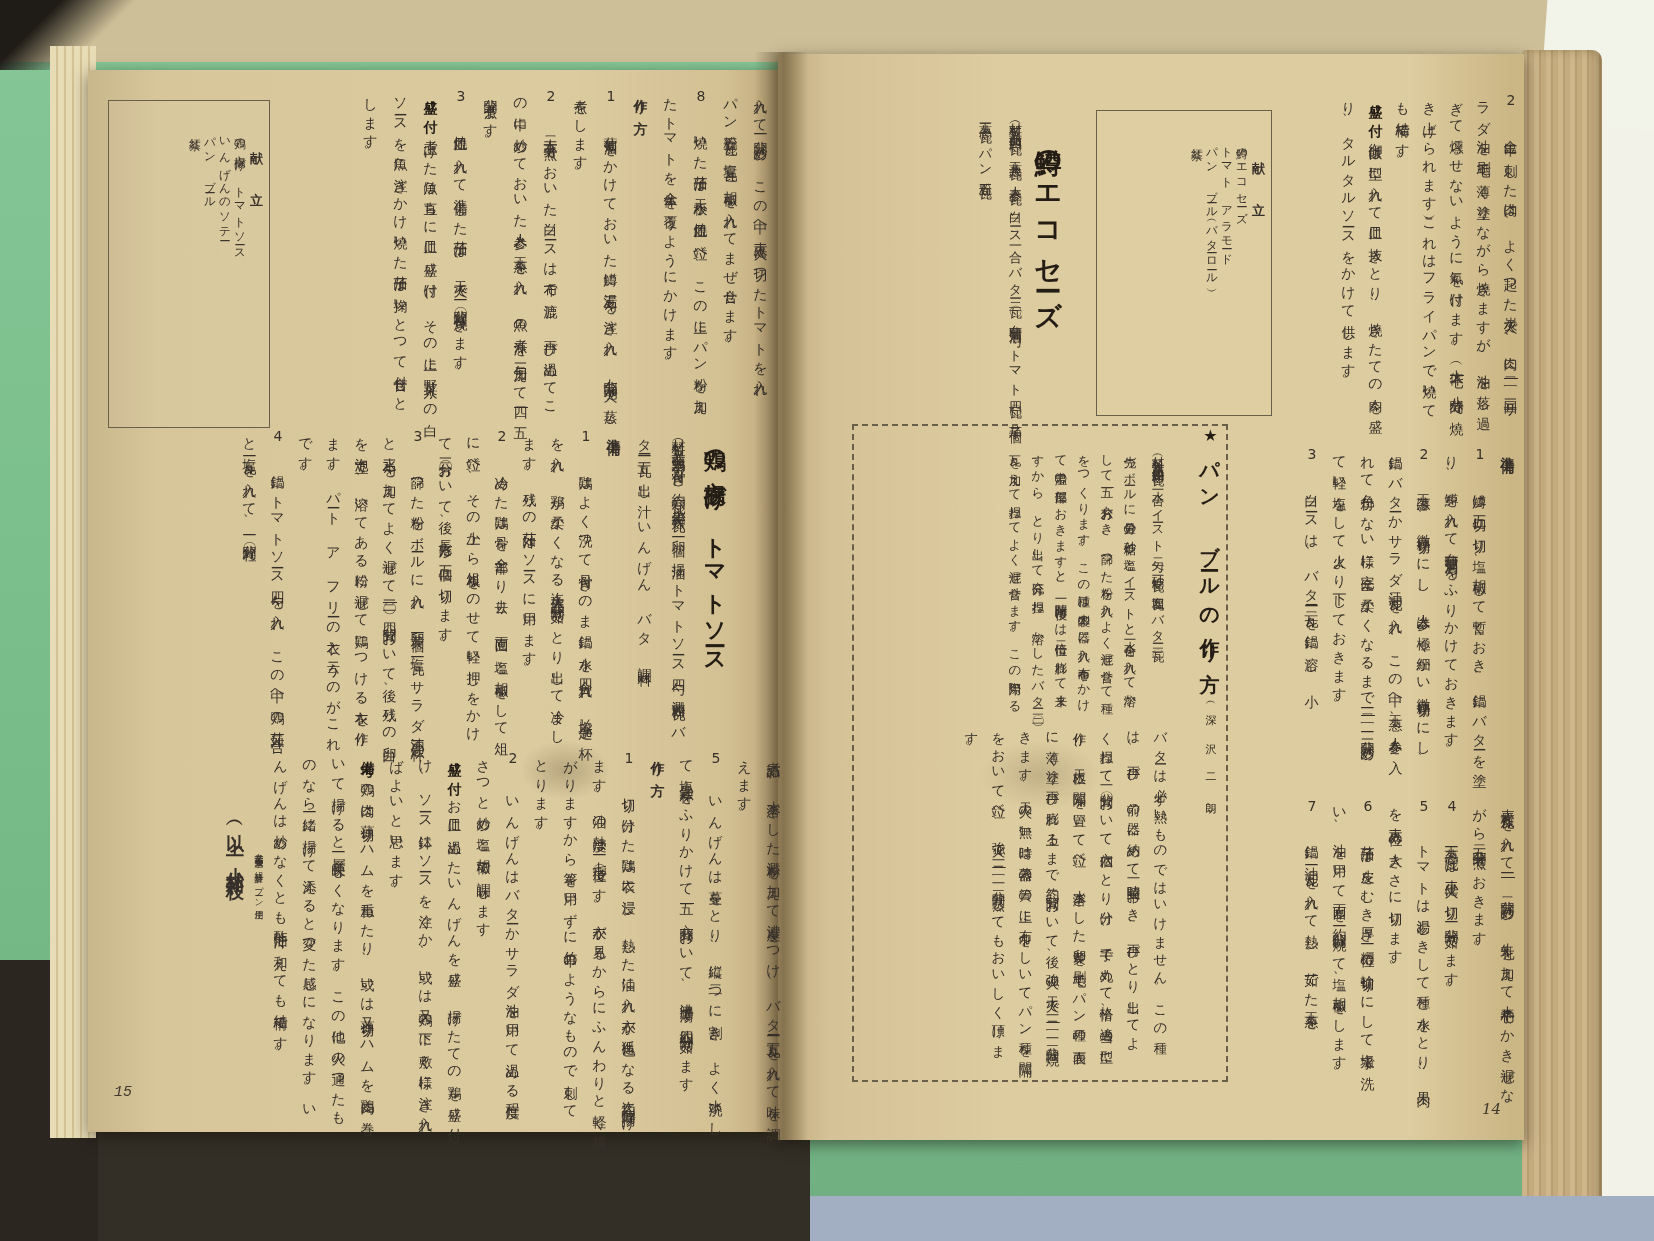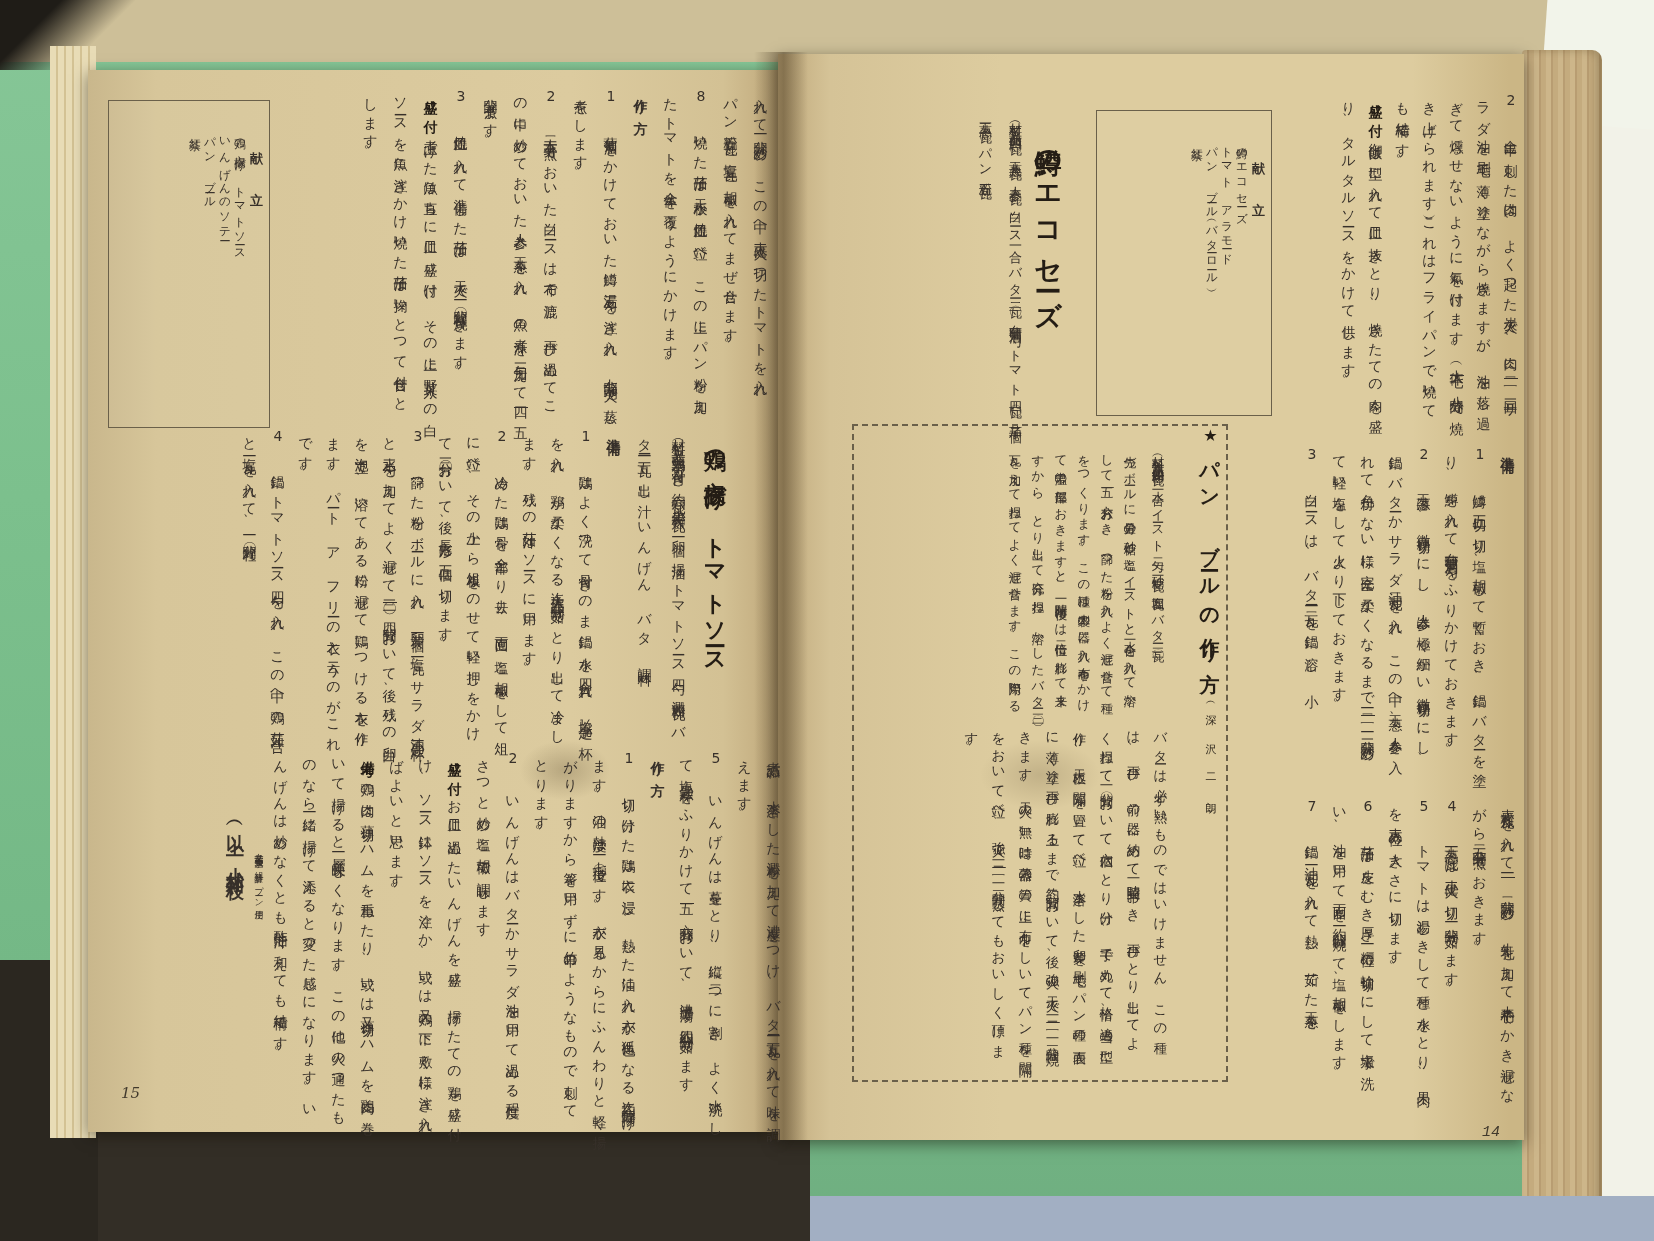--- a/index.html
+++ b/index.html
@@ -125,21 +125,21 @@
     </div>
     <div class="abs v bbox-flow" style="left:10px;top:20px;right:52px;height:262px;">
       <p class="bbox-ingr">材料（六人前）小麦粉四〇〇瓦　水一合　イースト二匁　砂糖一〇瓦　塩四瓦　バター三〇瓦</p>
       <p>先づボールに分量の砂糖と塩とイーストと水一合を入れて溶かして五―六分おき、篩つた粉を入れよく混ぜ合せて種をつくります。この種は木製の器に入れ布巾をかけて常温の部屋におきますと、一時間半後には二倍位に膨れて来ますから、とり出して充分に捏ね、溶かしたバター三〇瓦を加えて捏ねてよく混ぜ合せます。この際用いる</p>
     </div>
     <div class="abs v bbox-flow2" style="left:10px;top:296px;right:52px;height:340px;">
       <p>バターは必ず熱いものではいけません。この種は、再び、前の器に納めて一時間半おき、再びとり出してよく捏ねて一〇分間おいて六個にとり分け、手で丸めて格恰、適当の型に作り、天板に間隔を置いて竝べ、水溶きした卵黄を刷毛でパン種の表面に薄く塗り再び膨れ上るまで約二〇分間おいて後、強火の天火で一二―一三分間燒きます。天火の無い時は蒸器の簀の上に布巾をしいてパン種を間隔をおいて竝べ、強火で一二―一三分間蒸してもおいしく頂けます。</p>
     </div>
   </div>
 
-  <div class="abs pagenum" style="left:1482px;top:1124px;font-family:Liberation Mono, monospace;">
+  <div class="abs pagenum" style="left:1482px;top:1100px;">
     <span>14</span>
   </div>
 
   <div class="abs v flow" style="left:262px;top:88px;width:514px;height:332px;">
     <p>入れて一分間炒め、この中へ大豆大に切つたトマトを入れ、パン粉五〇瓦と塩三瓦と胡椒を入れてまぜ合せます。</p>
     <p>8 燒いた茄子は天板か燒皿に竝べ、この上にパン粉を加えたトマトを全体を覆うようにかけます。</p>
     <p class="hdr-col">作り方</p>
     <p>1 葡萄酒をかけておいた鱒に湯五勺を注ぎ入れ、七分間弱火で蒸し煮をします。</p>
     <p>2 二十五分煮ておいた白ソースは布で漉し、再び温めてこの中に炒めておいた人参と玉葱を入れ、魚の煮汁を三勺加えて四―五分間煮ます。</p>
     <p>3 燒皿に入れて準備した茄子は、天火で一〇分間程燒きます。</p>
@@ -172,17 +172,17 @@
     <p>5 いんげんは蔓をとり、縦に二つに割き、よく水洗いして塩小匙二杯をふりかけて五―六分間おいて、沸騰湯で約四分間茹でます</p>
     <p class="hdr-col">作り方</p>
     <p>1 切り分けた鶏は衣に浸し、熱した油に入れ衣が狐色になる迄約二分間揚げます。油の熱度は一七〇度位です。衣が見るからにふんわりと軽く揚がりますから箸を用いずに竹串のようなもので刺してとります。</p>
     <p>2 いんげんはバターかサラダ油を用いて温める程度にさつと炒め塩と胡椒で調味します</p>
     <p><b>盛り付</b><span>　お皿に温めたいんげんを盛り、揚げたての鶏を盛り付け、ソース鉢にソースを注ぐか、或いは又鶏の下に敷く様に注ぎ入れゝばよいと思います。</span></p>
     <p><b>備考</b><span>　鶏の肉は薄切りハムを重ねたり、或いは又薄切りハムを鶏肉に巻いて揚げると一層美味しくなります。この他に火の通つたものなら一緒に揚げて添えると変つた感じになります。いんげんは炒めなくとも酢油汁で和えても結構です。</span></p>
     <p class="tiny-note">女子栄養短大学三つ組計量スプーン使用</p>
     <p class="sig">（以上　小林和枝）</p>
   </div>
 
-  <div class="abs pagenum" style="left:121px;top:1084px;">
+  <div class="abs pagenum" style="left:114px;top:1084px;font-family:Liberation Mono, monospace;">
     <span>15</span>
   </div>
 
 </div>
 
 </body></html>

